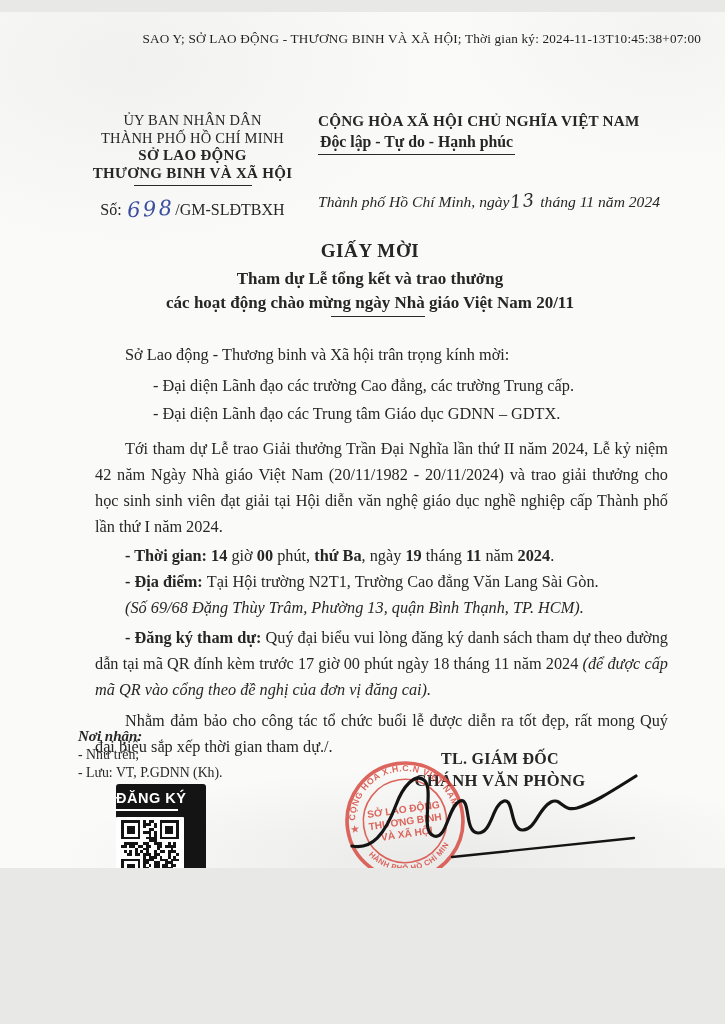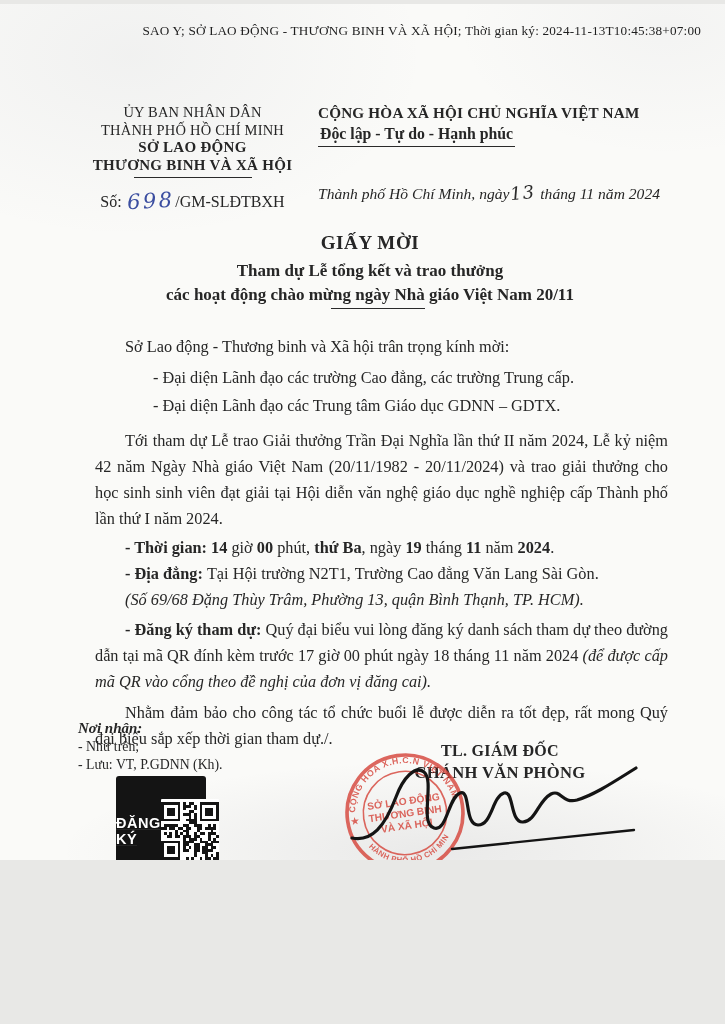--- a/index.html
+++ b/index.html
@@ -1,17 +1,17 @@
 <!DOCTYPE html>
 <html><head>
 <meta charset="utf-8">
 <style>
   html,body{margin:0;padding:0;background:#e8e8e6;}
   .page{
-    position:relative;width:725px;height:856px;margin:4px auto;
+    position:relative;width:725px;height:856px;margin:12px auto;
     background:#fafaf8;
     font-family:"Liberation Serif", serif;
     color:#262626;overflow:hidden;
   }
   .page::before{
     content:"";position:absolute;inset:0;pointer-events:none;
     background:
       radial-gradient(420px 260px at 18% 6%, rgba(120,125,140,0.07), transparent 70%),
       radial-gradient(300px 180px at 92% 3%, rgba(120,125,140,0.05), transparent 70%),
       radial-gradient(500px 120px at 60% 99%, rgba(90,90,100,0.10), transparent 75%);
@@ -64,21 +64,21 @@
   .recipients{position:absolute;left:78px;top:716px;width:230px;}
   .recipients-label{font-size:15px;font-weight:bold;font-style:italic;}
   .recipients .r{font-size:13.8px;line-height:16.5px;margin-top:1.5px;}
   .sign-block{position:absolute;left:330px;top:738px;width:340px;text-align:center;}
   .sign-auth1{font-size:16px;font-weight:bold;letter-spacing:0.3px;}
   .sign-auth2{font-size:16.6px;font-weight:bold;letter-spacing:0.3px;margin-top:3px;}
   .sign-name{position:absolute;left:360px;top:860px;width:290px;text-align:left;
     font-size:17px;font-weight:bold;}
   
   .qr-plate{position:absolute;left:116px;top:772px;width:90px;height:103px;
-    background:#141414;border-radius:3px;display:flex;flex-direction:row;align-items:center;text-decoration:underline;}
+    background:#141414;border-radius:3px;display:flex;flex-direction:column;align-items:flex-start;}
   .qr-label{color:#fff;font-family:"Liberation Sans", sans-serif;font-weight:bold;
     font-size:14.5px;letter-spacing:0.5px;margin-top:6px;}
   .qr-rule{width:62px;border-top:2px solid #fff;margin-top:3px;}
   .qr-white{width:68px;height:64px;background:#fff;margin-top:6px;border-radius:1px;
     display:flex;align-items:center;justify-content:center;}
   
   .stamp-wrap{position:absolute;left:342px;top:746px;width:126px;height:126px;
     transform:rotate(-8deg);opacity:0.92;}
   .sig-overlay{position:absolute;inset:0;pointer-events:none;}
   
@@ -122,21 +122,21 @@
     <div class="subtitle" style="margin-top:4px;">các hoạt động chào mừng ngày Nhà giáo Việt Nam 20/11</div>
     <div class="title-underline"></div>
   </div>
 
   <div class="body-block">
     <p class="p-intro">Sở Lao động - Thương binh và Xã hội trân trọng kính mời:</p>
     <p class="p-invitee">- Đại diện Lãnh đạo các trường Cao đẳng, các trường Trung cấp.</p>
     <p class="p-invitee last">- Đại diện Lãnh đạo các Trung tâm Giáo dục GDNN – GDTX.</p>
     <p class="p-purpose">Tới tham dự Lễ trao Giải thưởng Trần Đại Nghĩa lần thứ II năm 2024, Lễ kỷ niệm 42 năm Ngày Nhà giáo Việt Nam (20/11/1982 - 20/11/2024) và trao giải thưởng cho học sinh sinh viên đạt giải tại Hội diễn văn nghệ giáo dục nghề nghiệp cấp Thành phố lần thứ I năm 2024.</p>
     <p class="p-line"><span class="seg-b">- Thời gian: 14</span><span> giờ </span><span class="seg-b">00</span><span> phút, </span><span class="seg-b">thứ Ba</span><span>, ngày </span><span class="seg-b">19</span><span> tháng </span><span class="seg-b">11</span><span> năm </span><span class="seg-b">2024</span><span>.</span></p>
-    <p class="p-line"><span class="seg-b">- Địa đẳng: </span><span>Tại Hội trường N2T1, Trường Cao đẳng Văn Lang Sài Gòn.</span></p>
+    <p class="p-line"><span class="seg-b">- Địa điểm: </span><span>Tại Hội trường N2T1, Trường Cao đẳng Văn Lang Sài Gòn.</span></p>
     <p class="p-address">(Số 69/68 Đặng Thùy Trâm, Phường 13, quận Bình Thạnh, TP. HCM).</p>
     <p class="p-register"><span class="seg-b">- Đăng ký tham dự: </span><span>Quý đại biểu vui lòng đăng ký danh sách tham dự theo đường dẫn tại mã QR đính kèm trước 17 giờ 00 phút ngày 18 tháng 11 năm 2024 </span><span class="seg-i">(để được cấp mã QR vào cổng theo đề nghị của đơn vị đăng cai).</span></p>
     <p class="p-closing">Nhằm đảm bảo cho công tác tổ chức buổi lễ được diễn ra tốt đẹp, rất mong Quý đại biểu sắp xếp thời gian tham dự./.</p>
   </div>
 
   <div class="recipients">
     <div class="recipients-label">Nơi nhận:</div>
     <div class="r">- Như trên;</div>
     <div class="r">- Lưu: VT, P.GDNN  (Kh).</div>
   </div>

